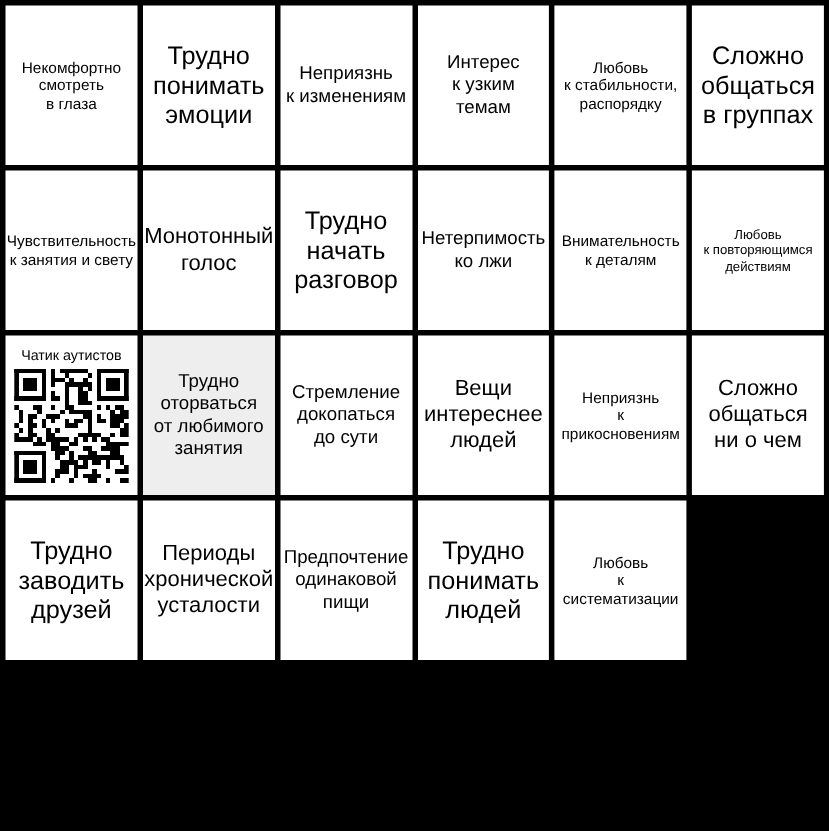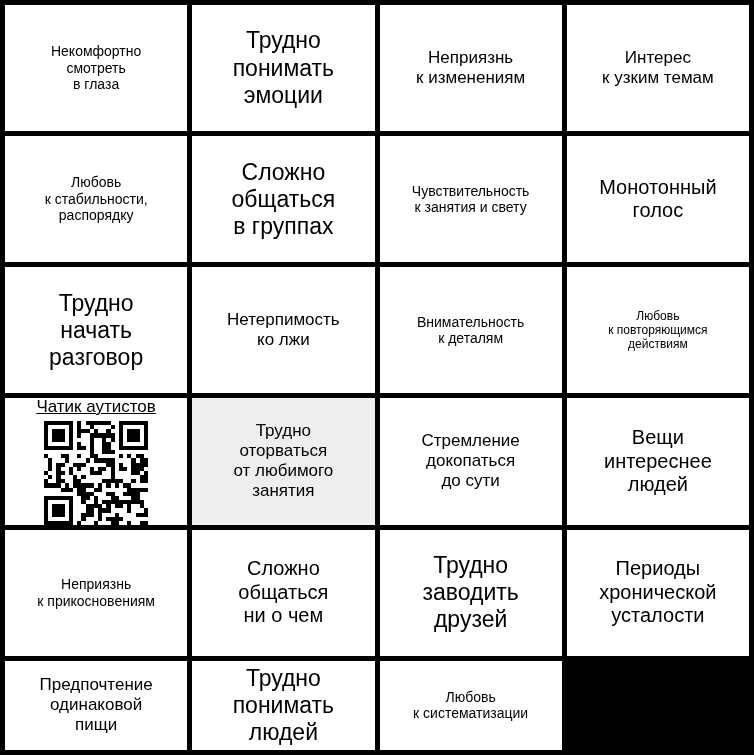--- a/index.html
+++ b/index.html
@@ -12,21 +12,21 @@
     height: 755px;
     font-family: "Liberation Sans", sans-serif;
     color: #000000;
     overflow: hidden;
   }
   #bingo-card {
     width: 754px;
     height: 755px;
     box-sizing: border-box;
     display: grid;
-    grid-template-columns: repeat(4, 1fr);
+    grid-template-columns: repeat(6, 1fr);
     grid-template-rows: repeat(5, 1fr);
     background: #000000;
     gap: 5px;
     padding: 5px;
   }
   .cell {
     background: #ffffff;
     box-sizing: border-box;
     display: flex;
     align-items: center;
@@ -48,23 +48,22 @@
   .s-md { font-size: 17px; }
   .s-sm { font-size: 14px; }
   .s-xs { font-size: 12px; }
 
   .qr-cell {
     flex-direction: column;
     justify-content: center;
     gap: 4px;
   }
   .qr-caption {
-    font-size: 17px;
+    font-size: 13px;
     line-height: 1.1;
-    text-decoration: underline;
   }
   .qr-box {
     width: 104px;
     height: 104px;
     background: #ffffff;
     display: block;
   }
 </style>
 </head>
 <body>

